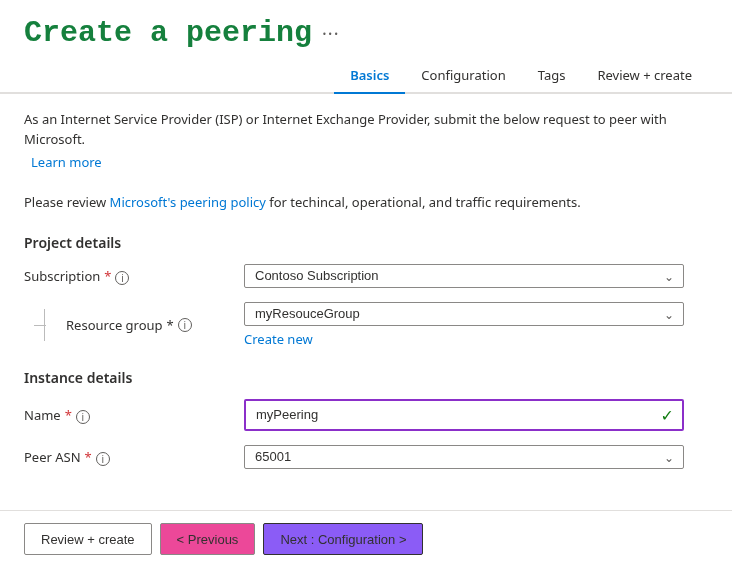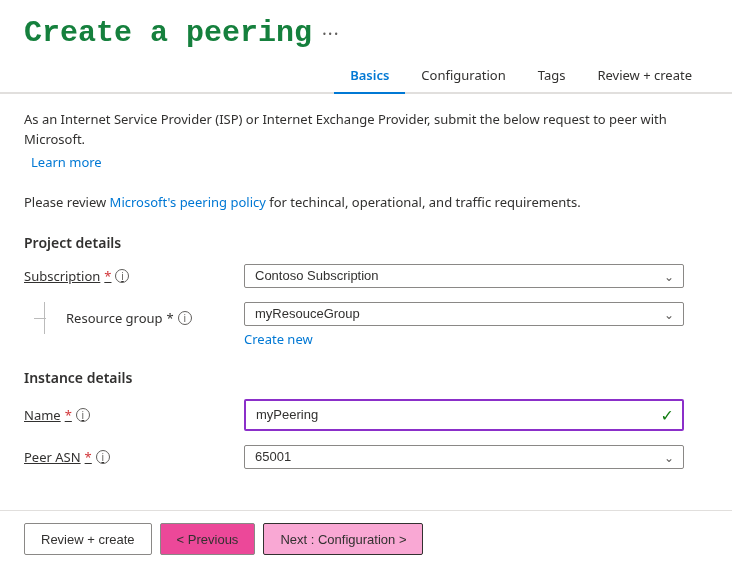--- a/index.html
+++ b/index.html
@@ -108,23 +108,22 @@
       display: flex;
       align-items: center;
       margin-bottom: 14px;
     }
 
     .form-label {
       width: 220px;
       font-size: 13px;
       color: #323130;
       display: flex;
-      align-items: center;
+      align-items: flex-end;
       gap: 4px;
-      text-decoration: underline;
     }
 
     .form-label .required {
       color: #d13438;
     }
 
     .info-icon {
       display: inline-flex;
       align-items: center;
       justify-content: center;
@@ -233,21 +232,21 @@
       justify-content: center;
     }
 
     .btn-primary {
       background: #fff;
       border: 1px solid #8a8886;
       color: #323130;
     }
 
     .btn-next {
-      background: #f9a8d4;
+      background: #8b5cf6;
       border: 1px solid #323130;
       color: #323130;
       font-weight: 400;
     }
 
   </style>
 </head>
 <body>
 
 <div class="page-container">
@@ -298,21 +297,21 @@
         <div class="select-wrapper">
           <select class="select-box">
             <option value="Contoso Subscription">Contoso Subscription</option>
           </select>
           <span class="chevron">⌄</span>
         </div>
       </div>
     </div>
 
     
-    <div style="display:flex; align-items:flex-start; margin-bottom:20px;">
+    <div style="display:flex; align-items:center; margin-bottom:20px;">
       <div style="width:220px; display:flex; align-items:flex-start;">
         <div style="width:20px; margin-left:10px; position:relative; display:flex; flex-direction:column; align-items:center; height:32px; margin-top:0;">
           <div style="width:1px; height:100%; background:#bbb;"></div>
           <div style="position:absolute; top:16px; left:0; width:12px; height:1px; background:#bbb;"></div>
         </div>
         <div style="padding-left:12px; display:flex; align-items:center; height:32px; gap:4px;">
           <span>Resource group</span>
           <span class="required">*</span>
           <i class="info-icon">i</i>
         </div>

